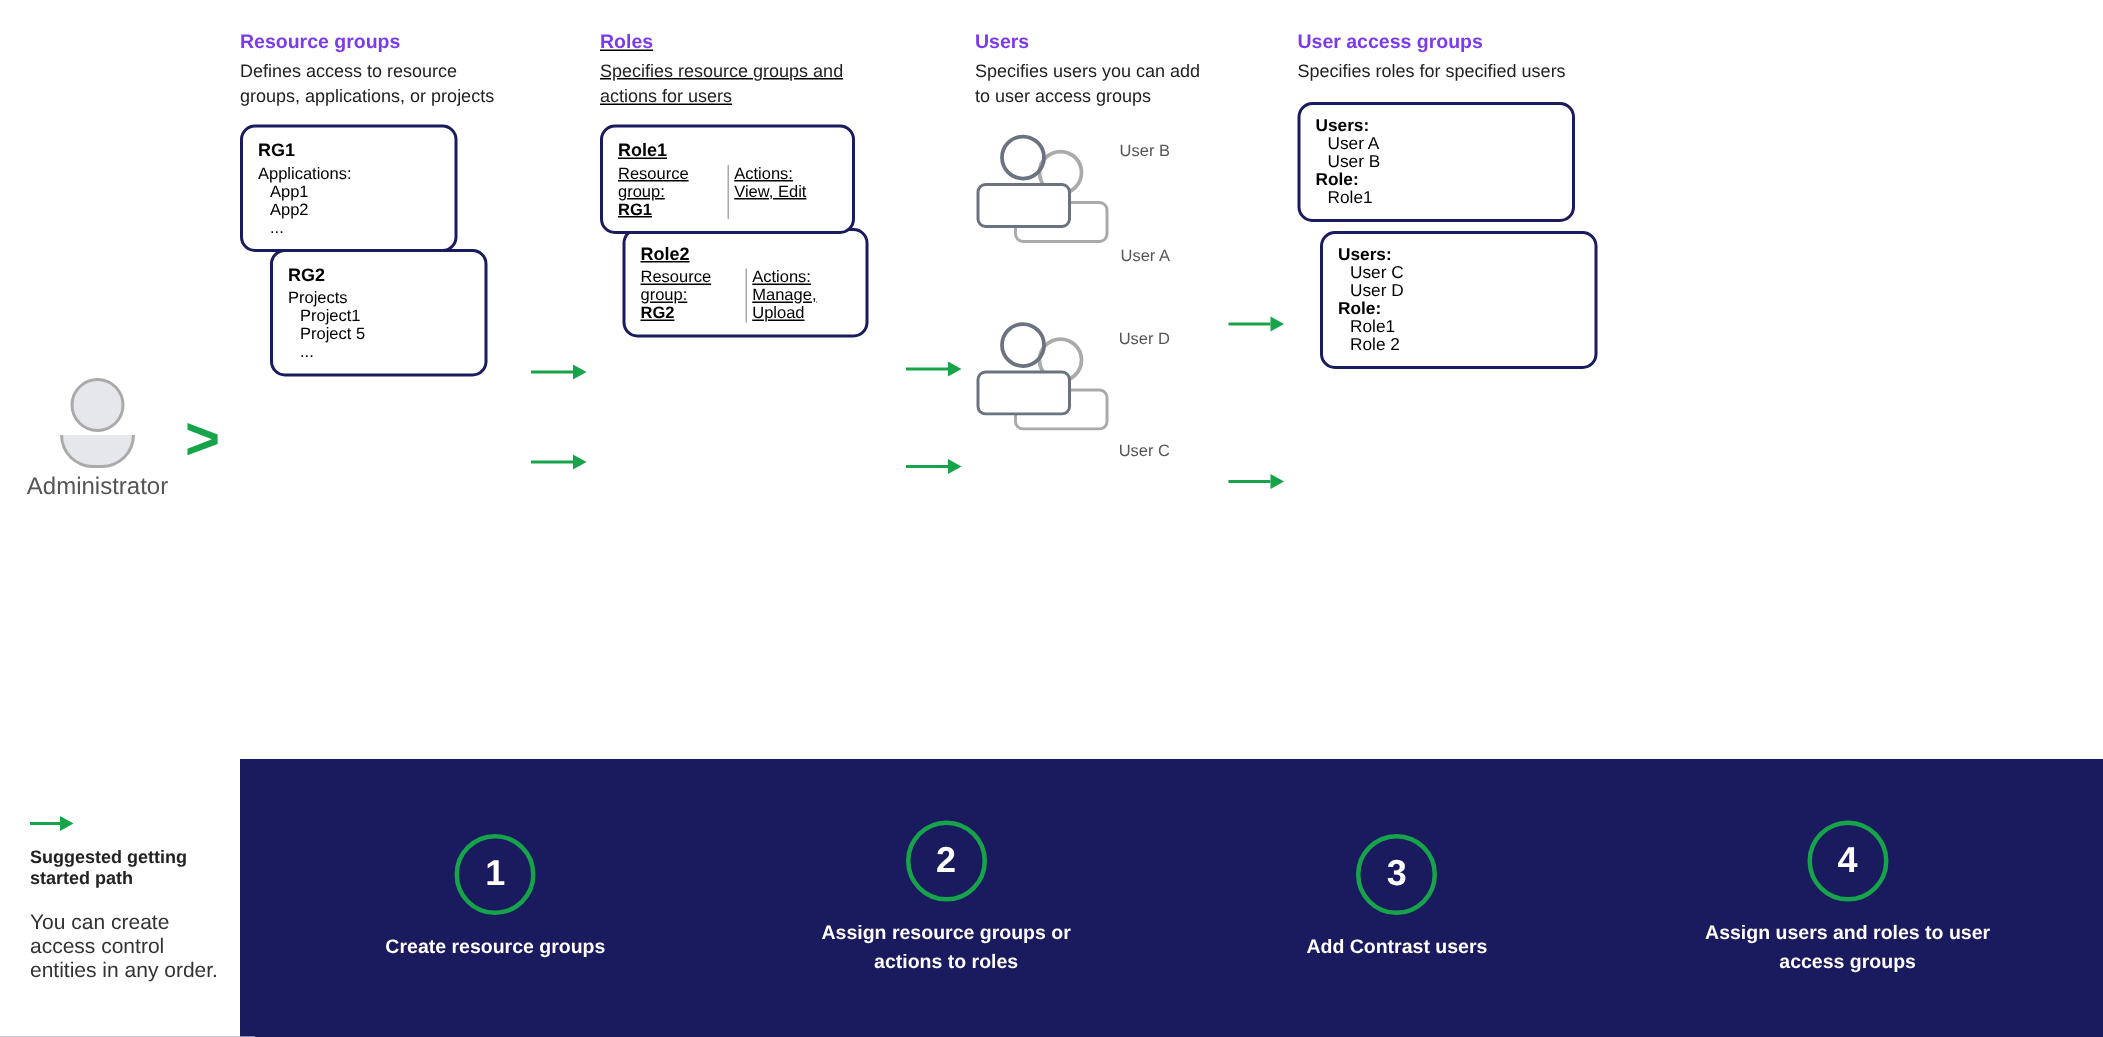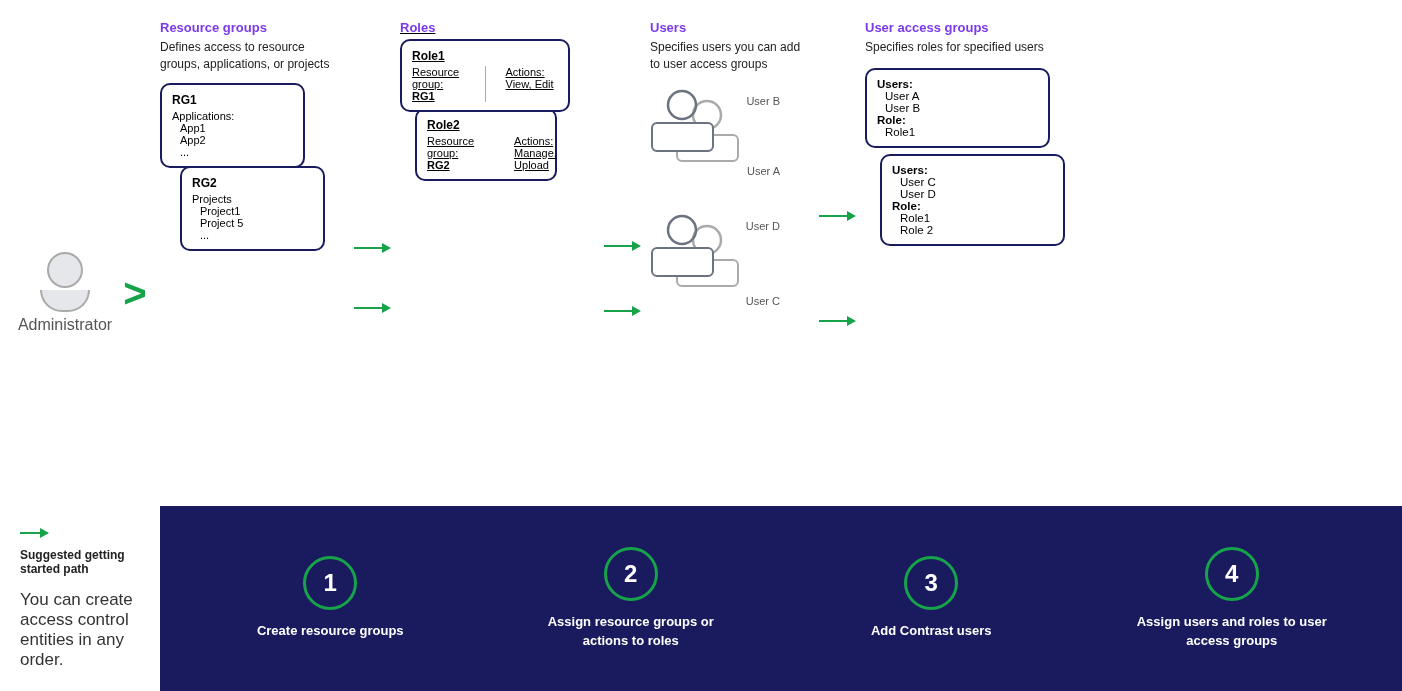--- a/index.html
+++ b/index.html
@@ -122,25 +122,25 @@
     .role1-box {
       margin-bottom: -12px;
       position: relative;
       z-index: 2;
       width: 170px;
     }
     .role2-box {
       margin-left: 15px;
       position: relative;
       z-index: 1;
-      width: 142px;
+      width: 164px;
     }
     .role-inner {
       display: flex;
-      gap: 20px;
+      gap: 4px;
     }
     .role-left { flex: 1; }
     .role-divider {
       width: 1px;
       background: #aaa;
     }
     .role-right { flex: 1; }
     .uag1-box {
       margin-bottom: -10px;
       position: relative;
@@ -273,20 +273,21 @@
           <div class="h-arrow-head"></div>
         </div>
         <div class="h-arrow">
           <div class="h-arrow-line" style="width:28px;"></div>
           <div class="h-arrow-head"></div>
         </div>
       </div>
 
       <div style="width:195px; padding-top:10px; flex-shrink:0;text-decoration:underline;">
         <div class="col-header">Roles</div>
+        <div class="col-desc" style="margin-bottom:10px;">Specifies resource groups and actions for users</div>
 
         <div class="box-navy role1-box">
           <div class="box-title">Role1</div>
           <div class="role-inner">
             <div class="role-left">
               <div style="font-size:11px;">Resource group:</div>
               <div style="font-size:11px; font-weight:bold;">RG1</div>
             </div>
             <div class="role-divider"></div>
             <div class="role-right">
@@ -411,21 +412,21 @@
   <div class="steps-section">
 
     <div class="steps-left-text">
       <div style="display:flex; align-items:center; gap:4px; margin-bottom:2px;">
         <div class="h-arrow">
           <div class="h-arrow-line" style="width:20px;"></div>
           <div class="h-arrow-head"></div>
         </div>
       </div>
       <div style="font-size:12px; font-weight:bold; color:#222; margin-bottom:6px;">Suggested getting started path</div>
-      <div style="font-size:17px; color:#333;">You can create access control entities in any order.</div>
+      <div style="font-size:14px; color:#333;">You can create access control entities in any order.</div>
     </div>
 
     <div class="steps-dark">
 
       <div class="step-item">
         <div class="step-circle">
           <span>1</span>
         </div>
         <div class="step-label">Create resource groups</div>
       </div>

